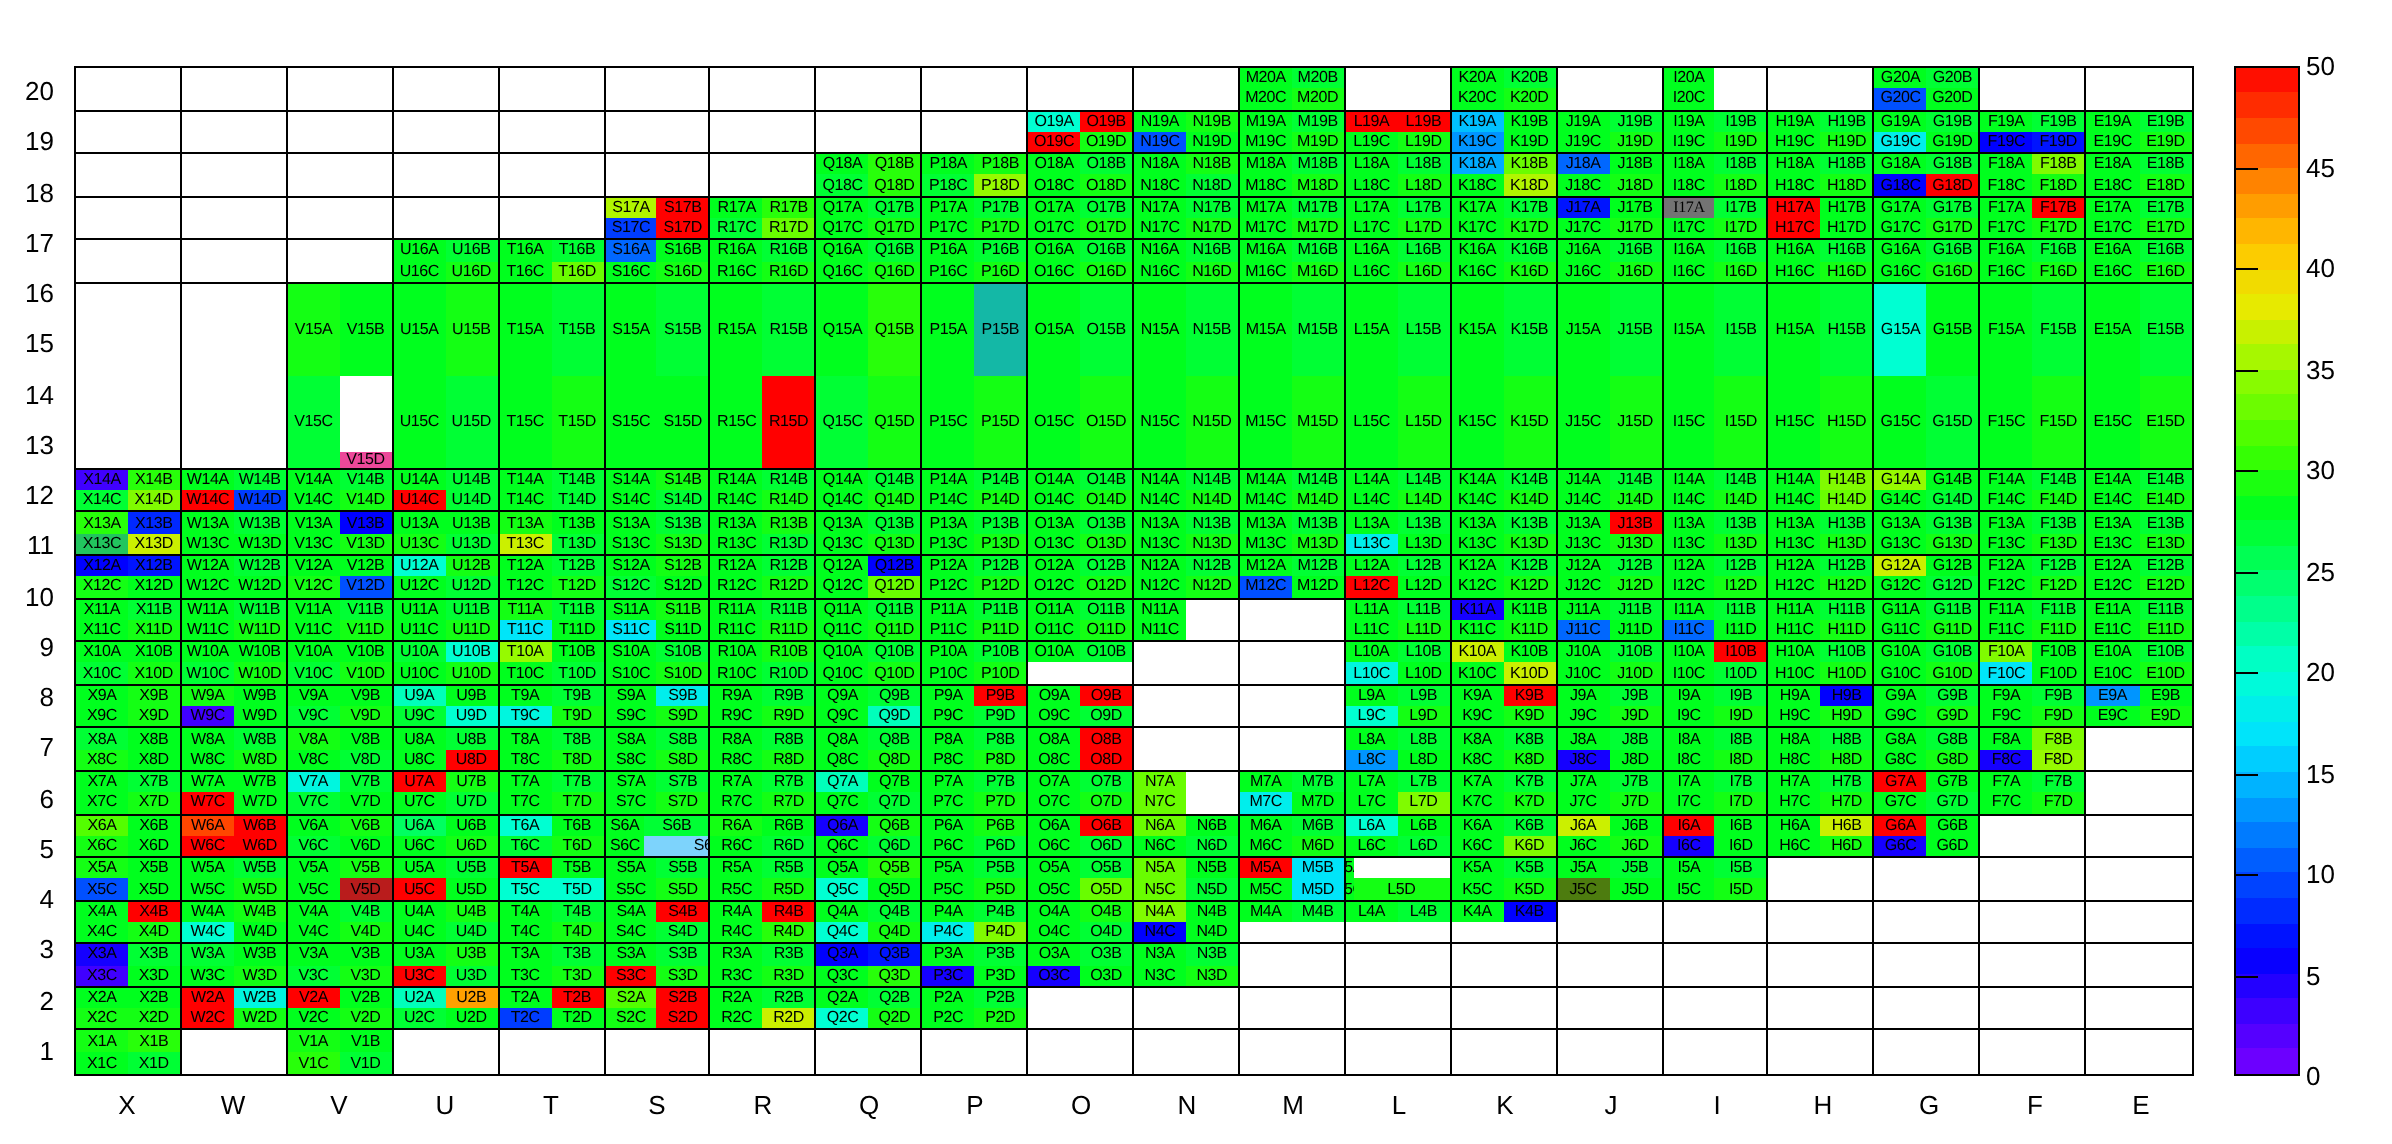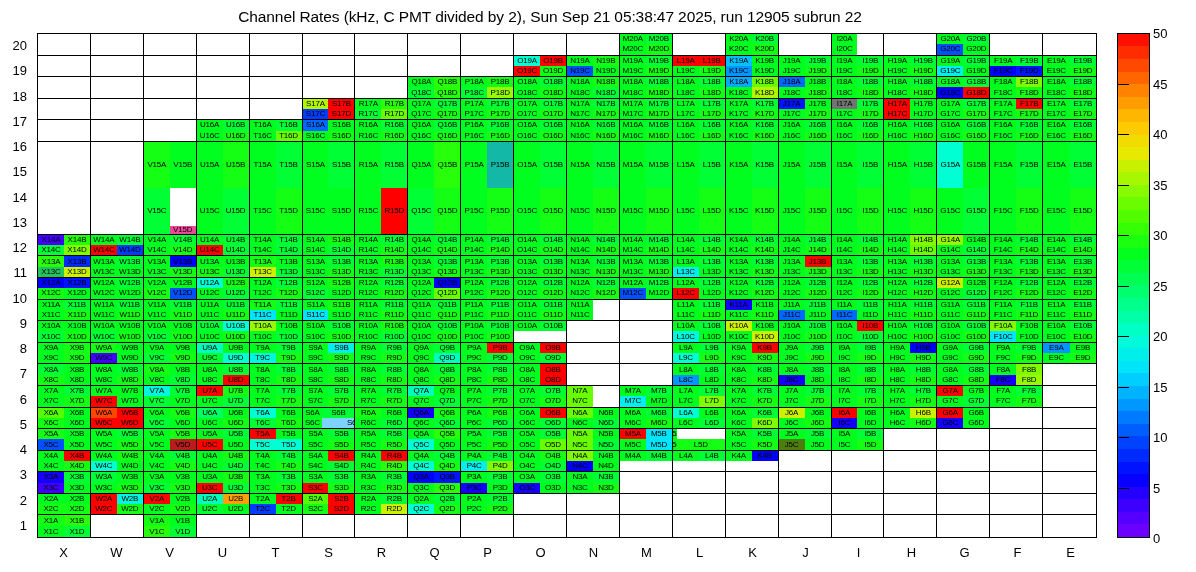--- a/index.html
+++ b/index.html
@@ -43,21 +43,20 @@
   #cbar i{display:block;flex:1 1 0;}
   #cticks{position:absolute;left:1117px;top:33px;width:60px;height:505px;}
   #cticks .tk{position:absolute;left:0;width:12px;height:1px;background:#000;}
   #cticks .tl{position:absolute;left:36px;font-size:13px;transform:translateY(-50%);}
 </style>
 </head>
 <body>
 
 <div id="root">
 
-  <div id="title">Channel Rates (kHz, C PMT divided by 2), Sun Sep 21 05:38:47 2025, run 12905 subrun 22</div>
 
   <div id="ylabels">
       <div>20</div>
       <div>19</div>
       <div>18</div>
       <div>17</div>
       <div>16</div>
       <div>15</div>
       <div>14</div>
       <div>13</div>
@@ -521,21 +520,21 @@
           <div class="sub" title="K17C: 28 kHz" style="background: rgb(0, 255, 30);">K17C</div>
           <div class="sub" title="K17D: 29 kHz" style="background: rgb(20, 255, 20);">K17D</div>
         </div>
         <div class="gcell">
           <div class="sub" title="J17A: 7 kHz" style="background: rgb(0, 20, 255);">J17A</div>
           <div class="sub" title="J17B: 28 kHz" style="background: rgb(0, 255, 30);">J17B</div>
           <div class="sub" title="J17C: 28 kHz" style="background: rgb(0, 255, 30);">J17C</div>
           <div class="sub" title="J17D: 29 kHz" style="background: rgb(20, 255, 20);">J17D</div>
         </div>
         <div class="gcell">
-          <div class="sub" title="I17A: 28 kHz" style="background: #737373;">I17A</div>
+          <div class="sub" title="I17A: 28 kHz" style="background: #737373; font-family: Liberation Serif, serif;">I17A</div>
           <div class="sub" title="I17B: 27 kHz" style="background: rgb(0, 255, 52);">I17B</div>
           <div class="sub" title="I17C: 28 kHz" style="background: rgb(0, 255, 30);">I17C</div>
           <div class="sub" title="I17D: 29 kHz" style="background: rgb(20, 255, 20);">I17D</div>
         </div>
         <div class="gcell">
           <div class="sub" title="H17A: 50 kHz" style="background: rgb(255, 0, 0);">H17A</div>
           <div class="sub" title="H17B: 28 kHz" style="background: rgb(0, 255, 30);">H17B</div>
           <div class="sub" title="H17C: 50 kHz" style="background: rgb(255, 0, 0);">H17C</div>
           <div class="sub" title="H17D: 28 kHz" style="background: rgb(0, 255, 30);">H17D</div>
         </div>

